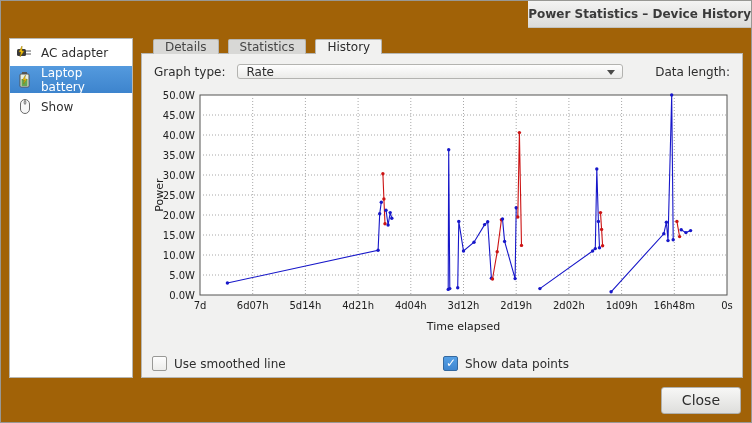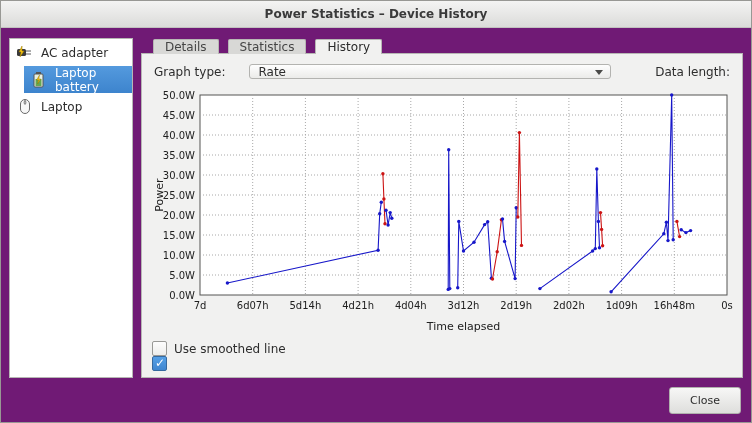--- a/index.html
+++ b/index.html
@@ -3,54 +3,54 @@
 <meta charset="utf-8">
 <style>
   * { box-sizing: border-box; }
   html, body { margin: 0; padding: 0; }
   body {
     width: 752px; height: 423px;
     font-family: "DejaVu Sans", "Liberation Sans", sans-serif;
     font-size: 12px; color: #2d2d2d; background: #e9e9e8;
   }
   .window { width: 752px; height: 423px; border: 1px solid #98989  4; border: 1px solid #989894;
-    display: flex; flex-direction: column; background: #701a75; }
+    display: flex; flex-direction: column; background: #a16207; align-items: flex-end; }
   .titlebar { flex: 0 0 27px; background: linear-gradient(#f4f4f3, #dbdbd9);
     border-bottom: 1px solid #c2c2bf; display: flex; align-items: center; justify-content: center;
     font-weight: bold; color: #3a3a3a; }
   .body-row { flex: 1 1 auto; display: flex; padding: 10px 8px 0 8px; gap: 8px; min-height: 0; }
   .sidebar { flex: 0 0 124px; background: #ffffff; border: 1px solid #b7b7b4; }
   .side-item { height: 27px; display: flex; align-items: center; gap: 5px; padding: 0 4px; }
-  .side-item.selected { background: linear-gradient(#549ade, #3d84cd); color: #ffffff; margin-left: 14px; }
+  .side-item.selected { background: linear-gradient(#549ade, #3d84cd); color: #ffffff; }
   .side-icon { width: 22px; flex: 0 0 22px; display: flex; align-items: center; justify-content: center; }
   .main { flex: 1 1 auto; display: flex; flex-direction: column; min-width: 0; }
   .tabstrip { display: flex; padding-left: 2px; position: relative; z-index: 2; }
   .tab { padding: 0 11px; border: 1px solid #b7b7b4; border-bottom: none; background: #d8d8d6;
     color: #454545; margin-right: -1px; position: relative; top: 1px; border-radius: 2px 2px 0 0; margin-left: 10px; }
   .tab.active { background: #f1f1f0; color: #2b2b2b; z-index: 3; }
   .tabpanel { flex: 1 1 auto; border: 1px solid #b7b7b4; background: #f1f1f0;
     padding: 8px 8px 4px 8px; display: flex; flex-direction: column; min-height: 0; }
-  .controls-row { display: flex; align-items: center; gap: 24px; margin: 2px 4px 8px 4px; }
+  .controls-row { display: flex; align-items: center; gap: 12px; margin: 2px 4px 8px 4px; }
   .ctl-label { white-space: nowrap; }
   .combo { position: relative; flex: 1 1 0; height: 15px; background: linear-gradient(#fefefe, #ebebe9);
     border: 1px solid #b3b3b0; border-radius: 3px; display: flex; align-items: center;
     padding: 0 22px 0 8px; cursor: default; }
   .combo .arrow { position: absolute; right: 7px; top: 50%; margin-top: -2px; width: 0; height: 0;
     border-left: 4px solid transparent; border-right: 4px solid transparent; border-top: 5px solid #4a4a48; }
   .combo + .ctl-label { margin-left: 20px; }
   .chart-wrap { flex: 1 1 auto; display: flex; justify-content: center; }
-  .checks { display: flex; margin: 2px 0 2px 2px; flex-direction: column; }
+  .checks { display: flex; margin: 2px 0 2px 2px; }
   .check-row { display: flex; align-items: center; width: 50%; }
   .cb { width: 15px; height: 15px; border: 1px solid #99999  6; border: 1px solid #999996; border-radius: 2px;
     background: linear-gradient(#fdfdfd, #ededeb); margin-right: 7px; position: relative; flex: 0 0 15px; }
   .cb.checked { background: linear-gradient(#55a0e6, #3f86d0); border-color: #35699f; }
   .cb.checked::after { content: "\2713"; color: #ffffff; font-size: 12px; font-weight: bold;
     position: absolute; left: 2px; top: -1px; }
   .footer { flex: 0 0 44px; display: flex; justify-content: flex-end; align-items: center; padding: 0 10px; }
-  .btn { font-family: inherit; font-size: 11px; color: #2d2d2d; height: 27px; padding: 0 20px;
+  .btn { font-family: inherit; font-size: 14px; color: #2d2d2d; height: 27px; padding: 0 20px;
     background: linear-gradient(#f7f7f6, #dededc); border: 1px solid #b0b0ad; border-radius: 3px; }
 </style>
 </head>
 <body>
 
 <div class="window">
 
   <div class="titlebar">
     <span>Power Statistics – Device History</span>
   </div>
@@ -81,21 +81,21 @@
         <span>Laptop battery</span>
       </div>
       <div class="side-item">
         <span class="side-icon">
           <svg width="18" height="17" viewBox="0 0 18 17">
             <rect x="4.5" y="1.5" width="9" height="14" rx="4.5" fill="#f7f7f7" stroke="#6a6a6a"></rect>
             <line x1="9" y1="1.5" x2="9" y2="6.5" stroke="#6a6a6a"></line>
             <rect x="8" y="3" width="2" height="3" rx="1" fill="#bdbdbd" stroke="#6a6a6a" stroke-width="0.6"></rect>
           </svg>
         </span>
-        <span>Laptop</span>
+        <span>Show</span>
       </div>
     </div>
 
     <div class="main">
       <div class="tabstrip">
         <div class="tab">
           <span>Details</span>
         </div>
         <div class="tab">
           <span>Statistics</span>
@@ -229,20 +229,21 @@
             </svg>
         </div>
 
         <div class="checks">
           <div class="check-row">
             <span class="cb"></span>
             <span>Use smoothed line</span>
           </div>
           <div class="check-row">
             <span class="cb checked"></span>
+            <span>Show data points</span>
           </div>
         </div>
 
       </div>
     </div>
   </div>
 
   <div class="footer">
     <button class="btn">Close</button>
   </div>

